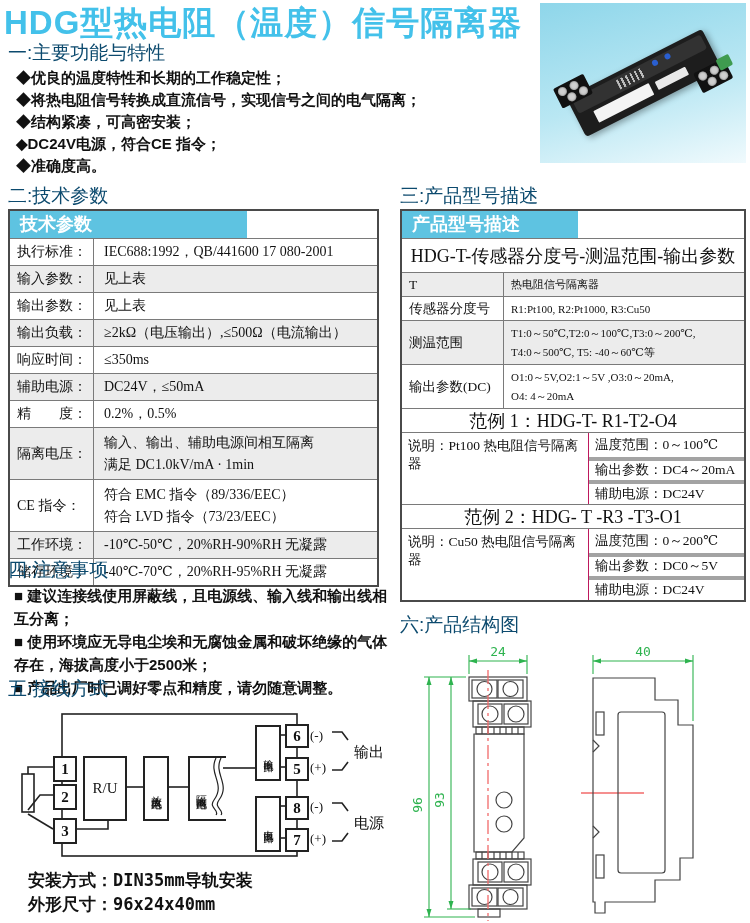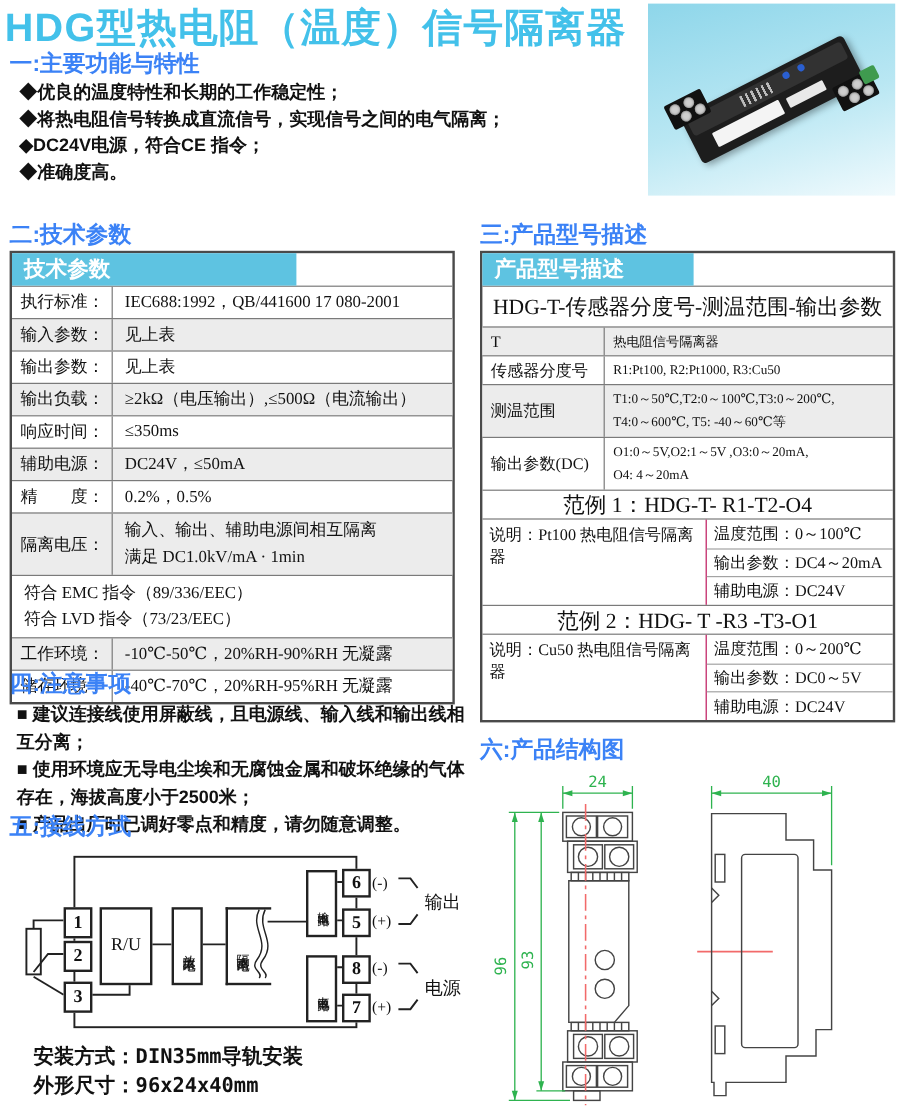--- a/index.html
+++ b/index.html
@@ -1,21 +1,21 @@
 <!DOCTYPE html>
 <html><head>
 <meta charset="utf-8">
 <style>
   html,body{margin:0;padding:0;background:#fff;}
   #page{position:relative;width:750px;height:923px;background:#fff;overflow:hidden;
         font-family:"Liberation Sans",sans-serif;color:#111;}
 
   
   .title{position:absolute;left:4px;top:1px;font-size:33px;font-weight:900;color:#43c1ea;letter-spacing:1px;white-space:nowrap;}
-  .sec-h{position:absolute;font-size:19px;font-weight:bold;color:#3b82f6;white-space:nowrap;}
+  .sec-h{position:absolute;font-size:19px;font-weight:normal;color:#0c4a6e;white-space:nowrap;}
 
   
   .bullets{position:absolute;left:16px;top:67px;width:520px;font-size:15px;font-weight:bold;line-height:22px;}
   .notes{position:absolute;left:14px;top:584px;width:386px;font-size:15px;font-weight:bold;line-height:23px;}
   .bullets div,.notes div{white-space:normal;}
 
   
   .photo{position:absolute;left:540px;top:3px;width:206px;height:160px;
          background:linear-gradient(165deg,#8ed6ea 0%,#b9e7f3 55%,#f0fafd 100%);}
   .module{position:absolute;left:28px;top:58px;width:152px;height:44px;background:#1d1d1d;border-radius:4px;
@@ -48,21 +48,21 @@
   .left-tbl .tl{width:84px;}
   .right-tbl{font-size:13.5px;}
   .right-tbl .tl{width:102px;font-size:13.5px;}
   .right-tbl .tv,.right-tbl .tvd{font-size:11px;padding-left:7px;}
   .right-tbl .tvd{line-height:19px;}
   .crow{display:flex;align-items:center;justify-content:center;font-size:18px;}
   .exrow{display:flex;border-top:1px solid #7a7a7a;height:72px;}
   .exleft{width:187px;border-right:1px solid #be185d;padding:4px 3px 0 6px;font-size:13.5px;}
   .exright{flex:1;display:flex;flex-direction:column;}
   .sub{height:24px;display:flex;align-items:center;padding-left:6px;font-size:13.5px;}
-  .sub + .sub{border-top:1px solid #a3a3a3;}
+  .sub + .sub{border-top:4px solid #a3a3a3;}
 
   
   .wiring{position:absolute;left:20px;top:702px;width:372px;height:164px;}
   .wiring svg{position:absolute;left:0;top:0;}
   .term{position:absolute;width:20px;height:22px;border:2px solid #222;background:#fff;
         display:flex;align-items:center;justify-content:center;
         font:bold 15px "Liberation Serif",serif;}
   .blk{position:absolute;border:2px solid #222;background:#fff;
        display:flex;align-items:center;justify-content:center;}
   .vtext{writing-mode:vertical-lr;text-orientation:upright;font-size:11px;line-height:1;
@@ -105,20 +105,21 @@
       <div class="trim" style="left:92px;"></div>
       <div class="trim" style="left:106px;"></div>
       <div class="greencon"></div>
     </div>
   </div>
 
   <div class="sec-h" style="left:8px;top:40px;">一:主要功能与特性</div>
   <div class="bullets">
     <div>◆优良的温度特性和长期的工作稳定性；</div>
     <div>◆将热电阻信号转换成直流信号，实现信号之间的电气隔离；</div>
+    <div>◆结构紧凑，可高密安装；</div>
     <div>◆DC24V电源，符合CE 指令；</div>
     <div>◆准确度高。</div>
   </div>
 
   <div class="sec-h" style="left:8px;top:183px;">二:技术参数</div>
   <div class="tbl left-tbl" style="left:8px;top:209px;width:367px;">
     <div class="tbl-header">
       <div class="band" style="width:237px;">技术参数</div>
     </div>
     <div class="trow r27">
@@ -150,20 +151,21 @@
         <div class="tv">0.2%，0.5%</div>
       </div>
     <div class="trow r52 alt">
         <div class="tl">隔离电压：</div>
         <div class="tvd">
           <div>输入、输出、辅助电源间相互隔离</div>
           <div>满足 DC1.0kV/mA · 1min</div>
         </div>
       </div>
     <div class="trow r52">
+        <div class="tl">CE 指令：</div>
         <div class="tvd">
           <div>符合 EMC 指令（89/336/EEC）</div>
           <div>符合 LVD 指令（73/23/EEC）</div>
         </div>
       </div>
     <div class="trow r27 alt">
         <div class="tl">工作环境：</div>
         <div class="tv">-10℃-50℃，20%RH-90%RH 无凝露</div>
       </div>
     <div class="trow r27">
@@ -183,21 +185,21 @@
         <div class="tv">热电阻信号隔离器</div>
       </div>
     <div class="trow r24">
         <div class="tl">传感器分度号</div>
         <div class="tv">R1:Pt100, R2:Pt1000, R3:Cu50</div>
       </div>
     <div class="trow r44 alt">
         <div class="tl">测温范围</div>
         <div class="tvd">
           <div>T1:0～50℃,T2:0～100℃,T3:0～200℃,</div>
-          <div>T4:0～600℃, T5: -40～60℃等</div>
+          <div>T4:0～500℃, T5: -40～60℃等</div>
         </div>
       </div>
     <div class="trow r44">
         <div class="tl">输出参数(DC)</div>
         <div class="tvd">
           <div>O1:0～5V,O2:1～5V ,O3:0～20mA,</div>
           <div>O4: 4～20mA</div>
         </div>
       </div>
     <div class="trow r24 crow">范例 1：HDG-T- R1-T2-O4</div>

